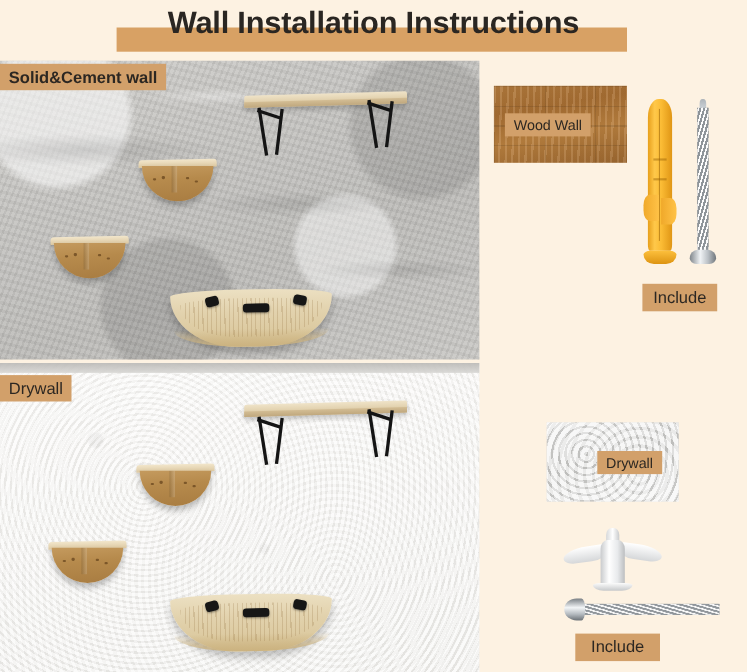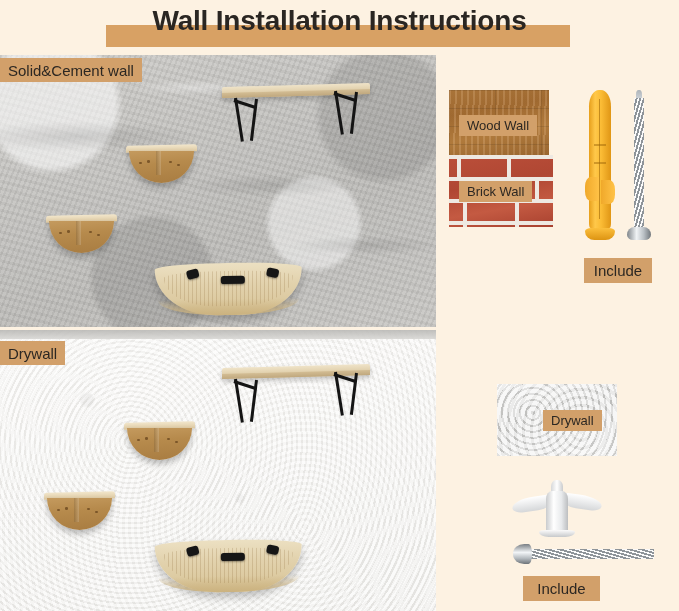--- a/index.html
+++ b/index.html
@@ -40,21 +40,21 @@
     padding:0 8px;
     white-space:nowrap;
     box-sizing:border-box;
   }
 
   
   .photo{
     position:absolute;
     overflow:hidden;
   }
-  #panel-solid{left:0;top:55px;width:436px;height:272px;}
+  #panel-solid{left:0;top:55px;width:436px;height:272px;font-weight:bold;}
   #panel-dry{left:0;top:330px;width:436px;height:281px;}
 
   
   .wall-concrete{
     position:absolute;inset:0;
     background:
       radial-gradient(circle at 12% 18%, rgba(255,255,255,.55) 0 14%, rgba(0,0,0,0) 16%),
       radial-gradient(circle at 72% 62%, rgba(255,255,255,.45) 0 12%, rgba(0,0,0,0) 14%),
       radial-gradient(circle at 35% 82%, rgba(0,0,0,.10) 0 16%, rgba(0,0,0,0) 18%),
       radial-gradient(circle at 88% 22%, rgba(0,0,0,.10) 0 14%, rgba(0,0,0,0) 16%),
@@ -353,37 +353,26 @@
       <div class="blk" style="left:22%;top:12%;width:12px;height:9px;transform:rotate(-14deg);"></div>
       <div class="blk" style="left:45%;top:25%;width:24px;height:8px;"></div>
       <div class="blk" style="left:76%;top:11%;width:12px;height:9px;transform:rotate(12deg);"></div>
     </div>
 
     <div class="chip" style="left:0;top:11px;height:24px;">
       <span>Drywall</span>
     </div>
   </div>
 
-  <div class="swatch sw-wood" style="left:449px;top:78px;width:100px;height:70px;margin-top:12px;">
+  <div class="swatch sw-wood" style="left:449px;top:78px;width:121px;height:70px;">
     <div class="chip" style="left:10px;top:25px;height:21px;font-size:13px;">
       <span>Wood Wall</span>
     </div>
   </div>
 
-  <div class="swatch sw-brick" style="left:449px;top:155px;width:104px;height:72px;">
-    <div class="brick-v" style="left:8px;top:0;height:22px;"></div>
-    <div class="brick-v" style="left:58px;top:0;height:22px;"></div>
-    <div class="brick-v" style="left:34px;top:22px;height:22px;"></div>
-    <div class="brick-v" style="left:86px;top:22px;height:22px;"></div>
-    <div class="brick-v" style="left:14px;top:44px;height:28px;"></div>
-    <div class="brick-v" style="left:66px;top:44px;height:28px;"></div>
-    <div class="chip" style="left:10px;top:26px;height:21px;font-size:13px;">
-      <span>Brick Wall</span>
-    </div>
-  </div>
 
 
   <div class="anchor-yellow" style="left:584px;top:90px;width:32px;height:150px;">
     <div class="shaft"></div>
     <div class="slot"></div>
     <div class="rib" style="top:36%;"></div>
     <div class="rib" style="top:48%;"></div>
     <div class="wing" style="left:2%;top:58%;border-radius:40% 0 0 40%;"></div>
     <div class="wing" style="right:2%;top:60%;border-radius:0 40% 40% 0;"></div>
     <div class="collar"></div>

